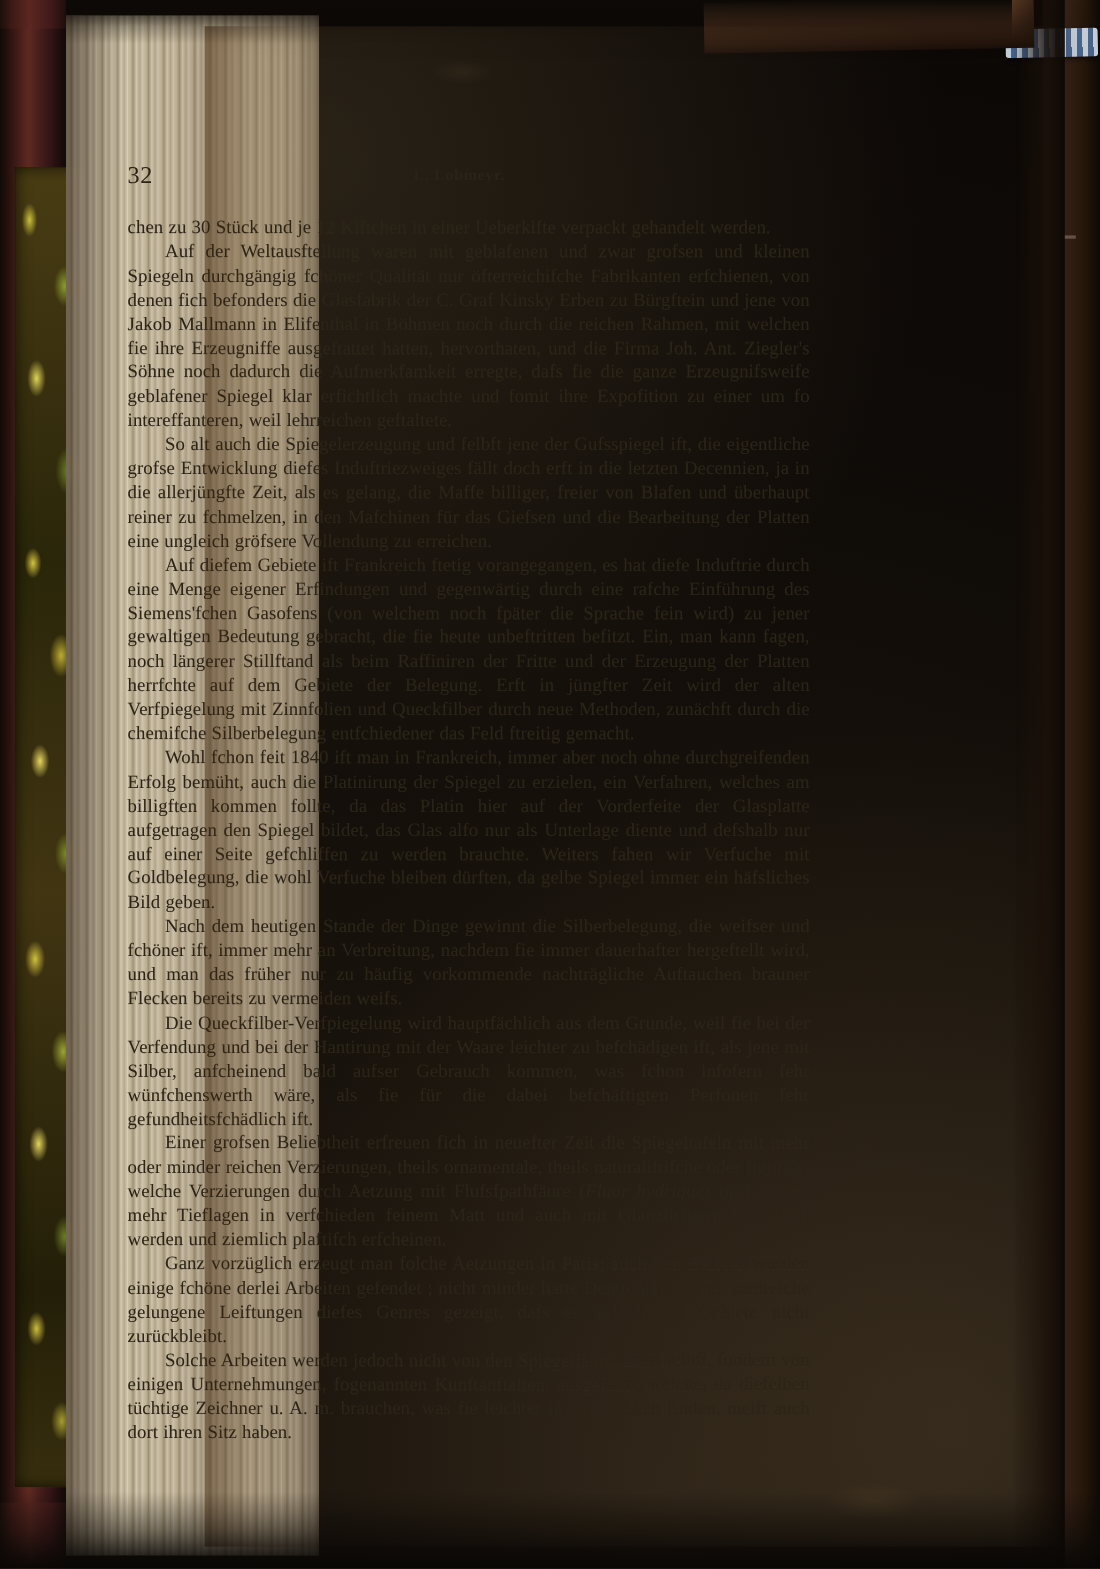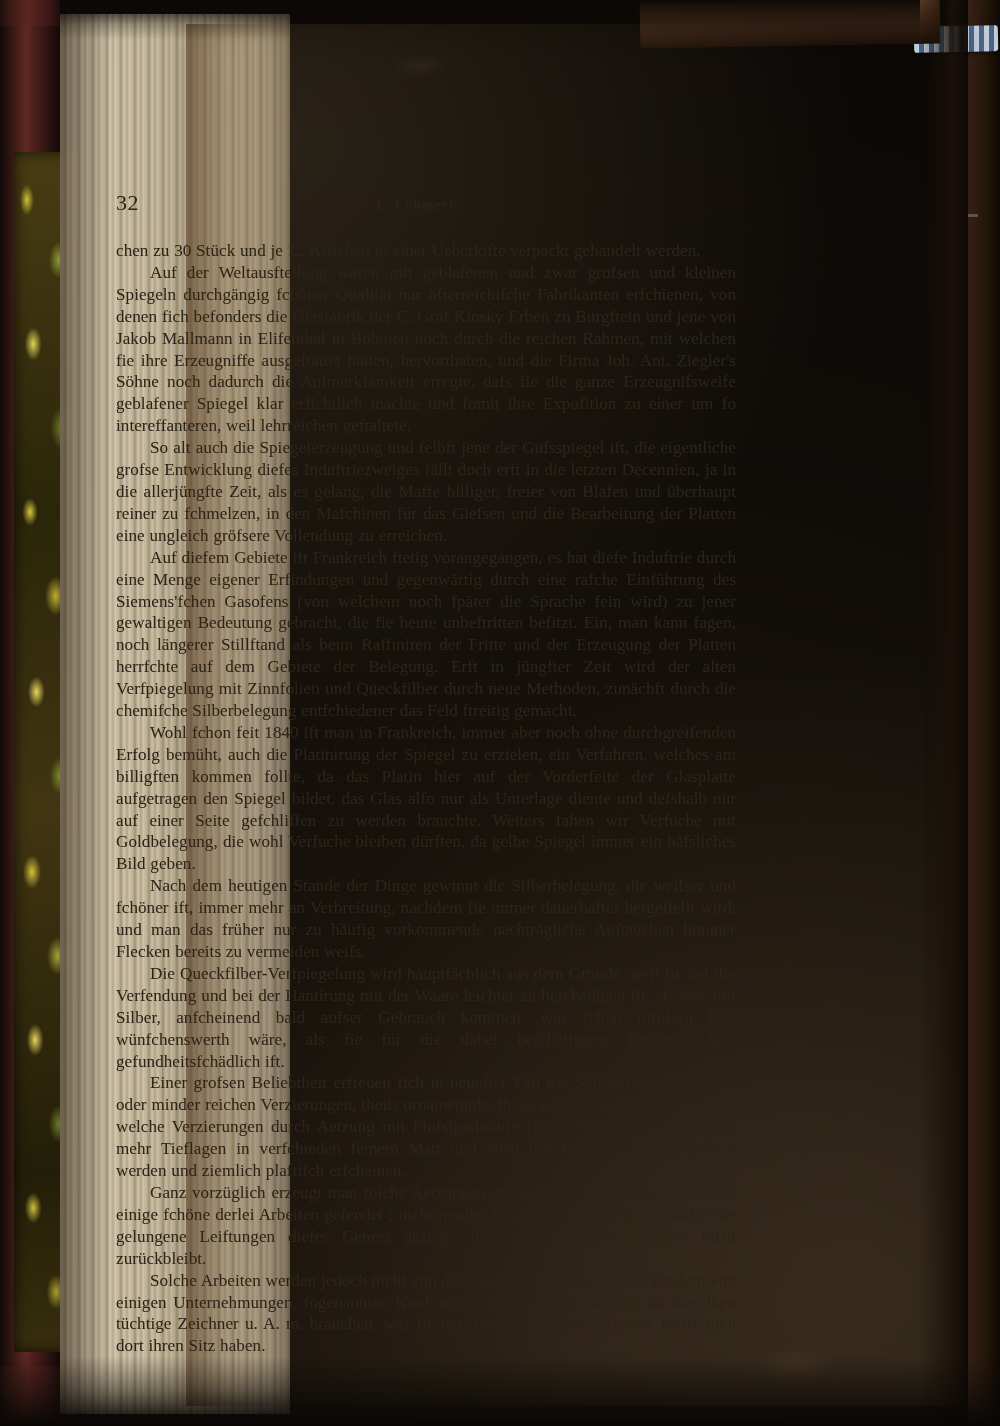--- a/index.html
+++ b/index.html
@@ -151,21 +151,20 @@
       radial-gradient(ellipse 40px 16px at 30% 3%, rgba(150,115,70,.10), rgba(0,0,0,0) 70%),
       radial-gradient(ellipse 60px 24px at 78% 97%, rgba(150,115,70,.12), rgba(0,0,0,0) 70%);
   }
 
   
   .content {
     position: absolute;
     left: 116px; top: 146px;
     width: 620px;
     color: #262015;
-    margin-top: 44px;
   }
 
   .header-row {
     position: relative;
     height: 34px;
     margin-bottom: 16px;
   }
   .folio {
     position: absolute;
     left: 0; top: 0;

